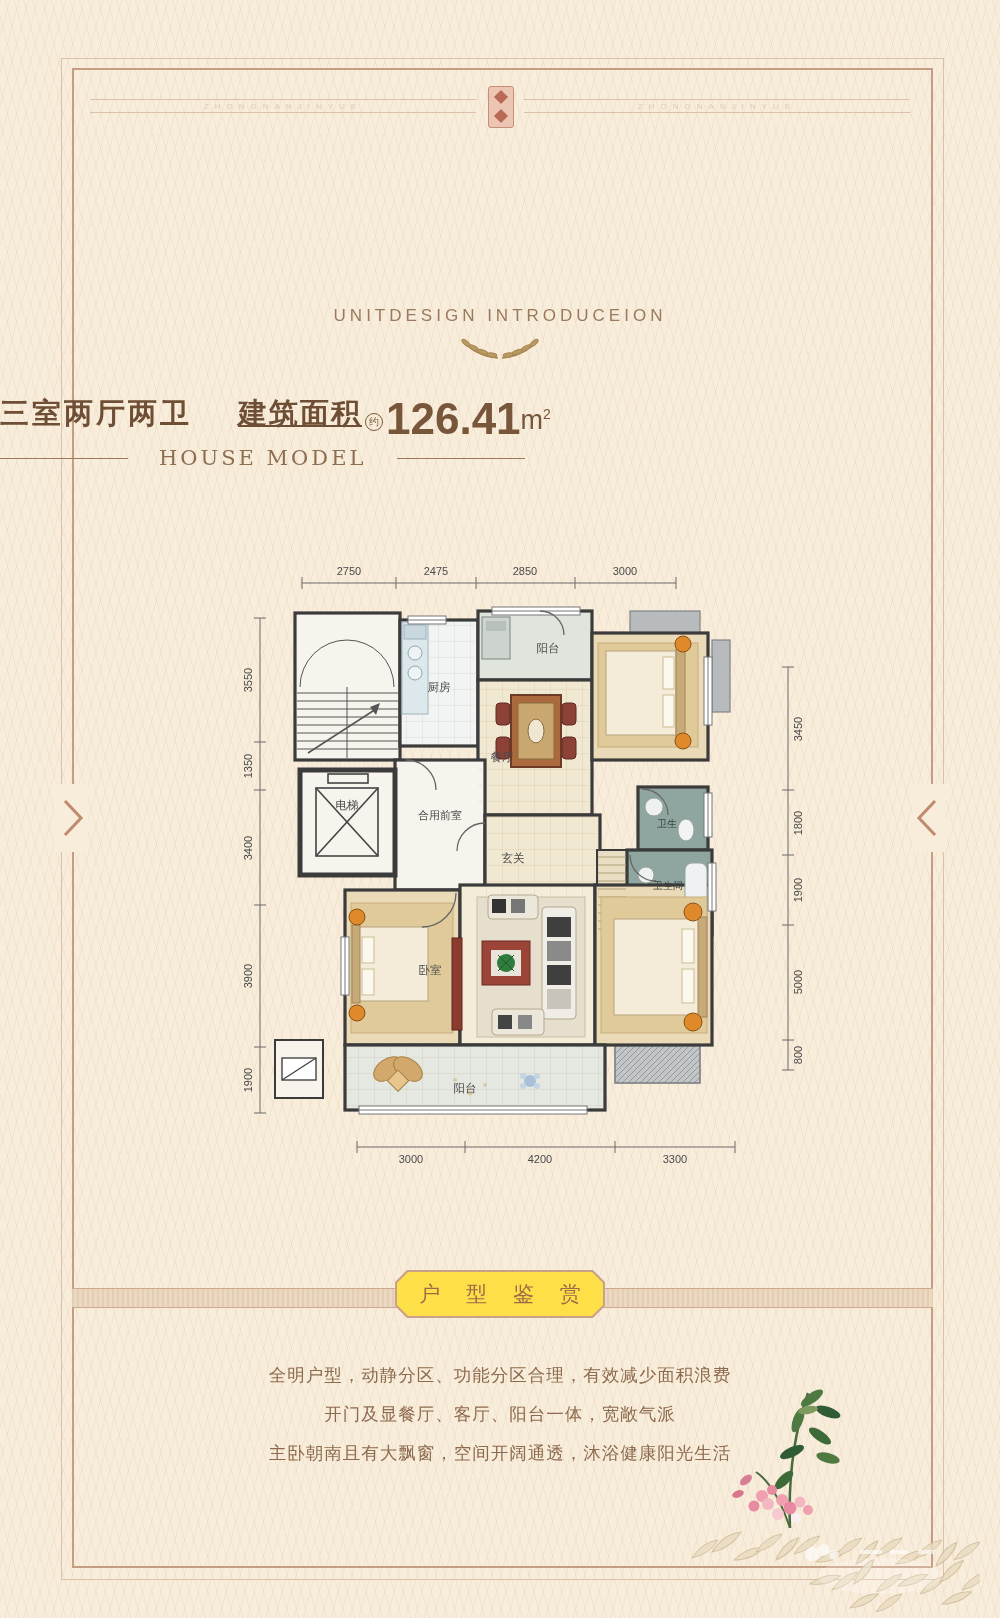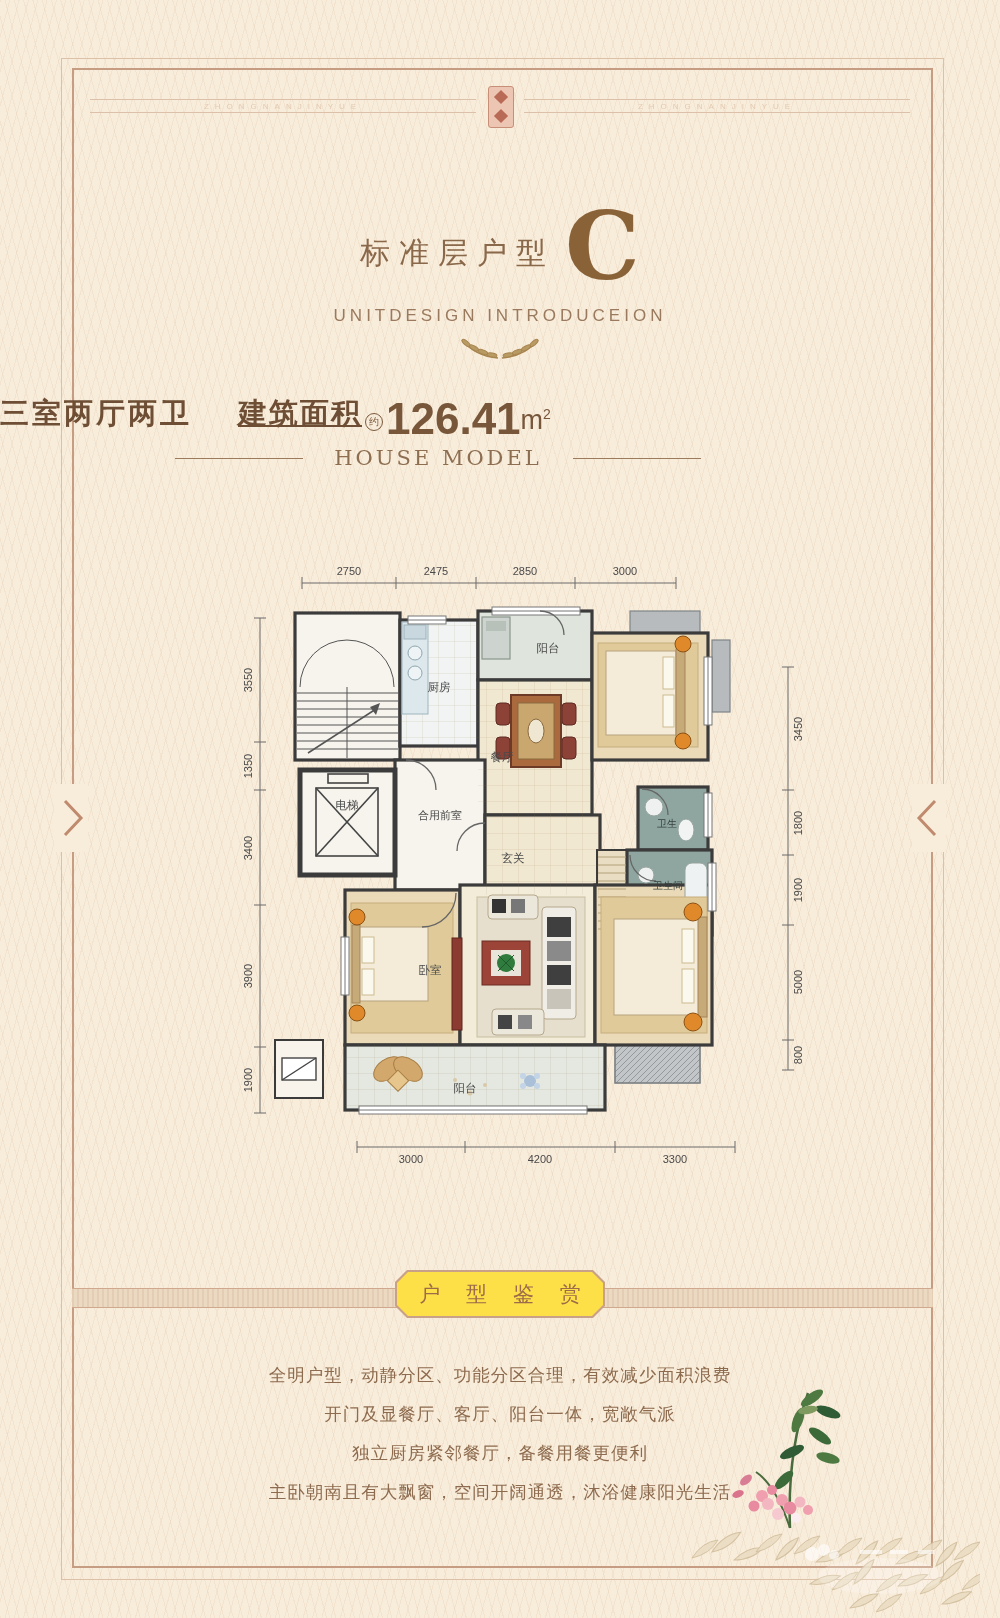--- a/index.html
+++ b/index.html
@@ -37,21 +37,21 @@
   .laurel{left:450px;top:334px;}
   
   .specs{left:0;top:394px;width:1000px;display:flex;justify-content:flex-start;align-items:flex-end;gap:46px;}
   .spec-layout{font-size:29px;font-weight:bold;letter-spacing:3px;color:#6e4e34;padding-bottom:5px;}
   .spec-area{display:flex;align-items:flex-end;}
   .spec-area .lbl{font-size:29px;font-weight:bold;letter-spacing:2px;color:#6e4e34;padding-bottom:5px;text-decoration:underline;}
   .approx{width:16px;height:16px;border:1px solid #7a5a3d;border-radius:50%;font-size:10px;line-height:16px;text-align:center;color:#7a5a3d;margin:0 3px 8px 3px;}
   .spec-area .num{font-size:44px;font-weight:bold;color:#77563a;line-height:40px;}
   .spec-area .unit{font-size:27px;color:#77563a;padding-bottom:3px;}
   .spec-area .unit sup{font-size:14px;}
-  .house-model{left:0;top:446px;width:876px;display:flex;justify-content:center;align-items:center;gap:31px;
+  .house-model{left:0;top:446px;width:876px;display:flex;align-items:center;gap:31px;
     font-family:"DejaVu Serif","Liberation Serif",serif;font-size:21px;letter-spacing:3px;color:#8d6e50;}
   .hm-line{width:128px;height:1px;background:#9b7b5b;}
   
   .plan{left:230px;top:545px;}
   .plan text{font-family:"Liberation Sans","DejaVu Sans",sans-serif;}
   
   .banner-band{left:72px;right:67px;top:1288px;height:18px;background:#ecd9c2;
     background-image:repeating-linear-gradient(90deg, rgba(190,150,120,.18) 0 2px, transparent 2px 5px);
     border-top:1px solid #cfa88d;border-bottom:1px solid #cfa88d;}
   .plaque{left:395px;top:1270px;width:210px;height:48px;background:#c9a189;
@@ -87,24 +87,20 @@
     <div class="abs band-line l2a"></div>
     <div class="abs band-line l2b"></div>
     <div class="abs band-text" style="left:0;">ZHONGNANJINYUE</div>
     <div class="abs band-text right">ZHONGNANJINYUE</div>
   </div>
   <div class="abs medallion">
       <i class="d1"></i>
       <i class="d2"></i>
     </div>
 
-  <div class="abs title-row">
-    <span class="title-zh">标准层户型</span>
-    <span class="title-letter">C</span>
-  </div>
   <div class="abs subtitle">UNITDESIGN  INTRODUCEION</div>
   <svg class="abs laurel" width="100" height="28" viewBox="0 0 100 28">
     <g stroke="#a8854f" fill="#b89a63">
       <path d="M48,24 C36,23 22,18 12,6" fill="none" stroke-width="1.5"></path>
       <path d="M52,24 C64,23 78,18 88,6" fill="none" stroke-width="1.5"></path>
       <g>
         <ellipse cx="16" cy="9" rx="5" ry="2" transform="rotate(40 16 9)"></ellipse>
         <ellipse cx="24" cy="14" rx="5" ry="2" transform="rotate(30 24 14)"></ellipse>
         <ellipse cx="33" cy="18" rx="5" ry="2" transform="rotate(20 33 18)"></ellipse>
         <ellipse cx="42" cy="21" rx="5" ry="2" transform="rotate(10 42 21)"></ellipse>
@@ -396,21 +392,20 @@
   <div class="abs banner-band"></div>
   <div class="abs plaque">
     <div class="plaque-in">
       <span class="plaque-txt">户 型 鉴 赏</span>
     </div>
   </div>
 
   <div class="abs desc">
     <div>全明户型，动静分区、功能分区合理，有效减少面积浪费</div>
     <div>开门及显餐厅、客厅、阳台一体，宽敞气派</div>
-    <div>独立厨房紧邻餐厅，备餐用餐更便利</div>
     <div>主卧朝南且有大飘窗，空间开阔通透，沐浴健康阳光生活</div>
   </div>
 
   <svg class="abs flower" width="290" height="250" viewBox="0 0 290 250">
     <defs>
       <path id="ft" d="M0,0 Q10,-16 26,-18 Q18,-4 0,0 Z" fill="#e9dcc2" stroke="#cfbb98" stroke-width="1"></path>
     </defs>
     <g opacity="0.85">
       <use href="#ft" transform="translate(2,190)"></use>
         <use href="#ft" transform="translate(22,184) scale(1.1)"></use>

